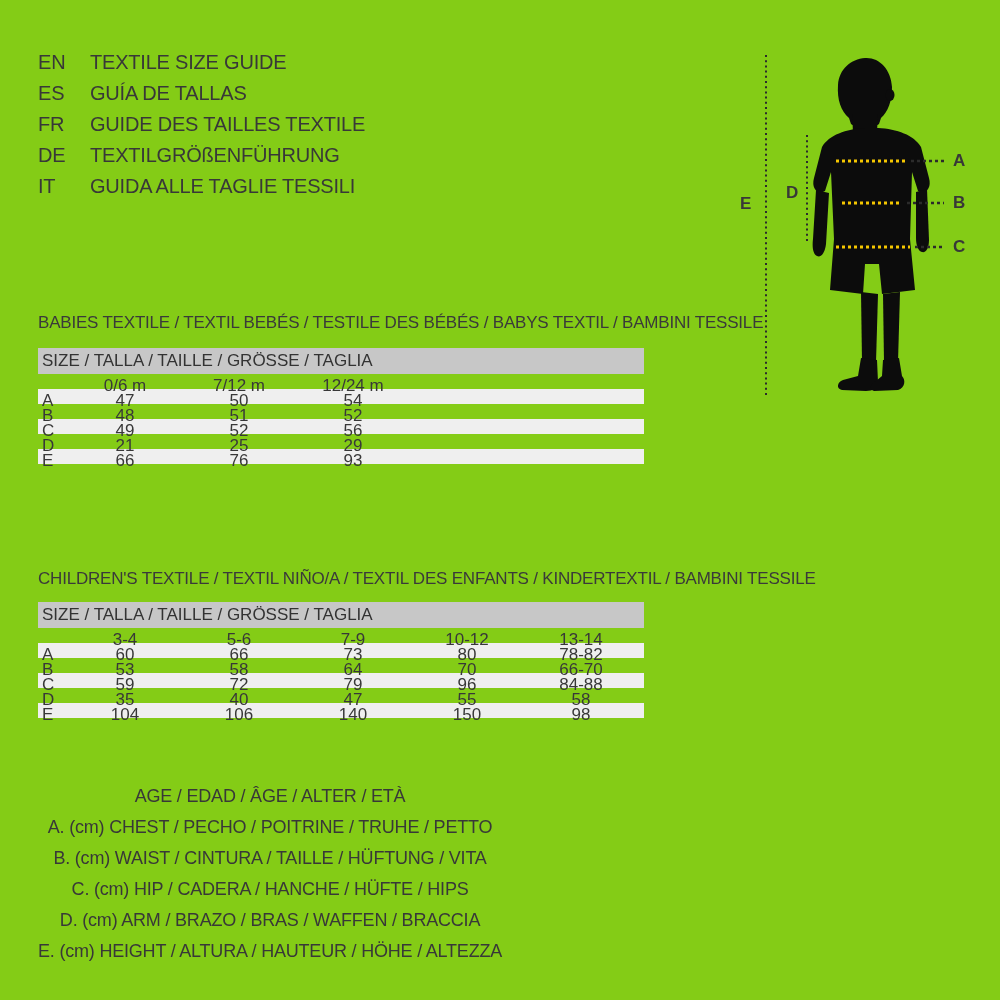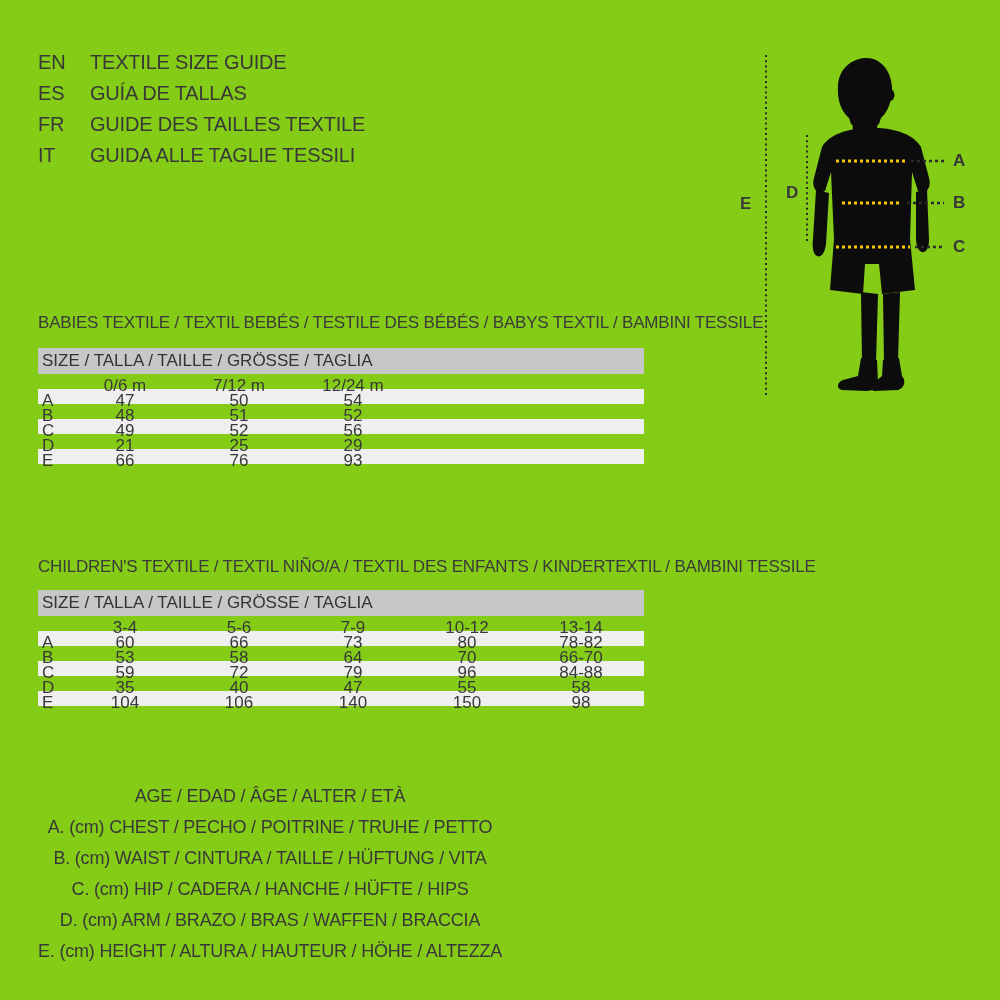--- a/index.html
+++ b/index.html
@@ -16,21 +16,21 @@
   
   .size-section{position:absolute;left:38px;width:606px;}
   .tbl-title{font-size:17px;letter-spacing:-0.2px;color:#3a3a3a;height:22px;line-height:22px;white-space:nowrap;}
   .size-bar{background:#c7c7c7;height:26px;line-height:26px;font-size:17px;padding-left:4px;box-sizing:border-box;color:#333;}
   .t-row{display:flex;height:15px;line-height:24px;font-size:17px;color:#383838;}
   .t-rows .t-row:nth-child(odd){background:#efefef;}
   .t-label{width:30px;padding-left:4px;box-sizing:border-box;}
   .t-cell{width:114px;text-align:center;}
   .sec-babies{top:312px;}
   .sec-babies .size-bar{margin-top:14px;}
-  .sec-children{top:556px;}
+  .sec-children{top:568px;}
   .sec-children .size-bar{margin-top:12px;}
   
   .legend{position:absolute;left:38px;top:781px;}
   .legend-line{height:31px;line-height:31px;font-size:18px;letter-spacing:-0.2px;white-space:nowrap;text-align:center;}
   
   #figure-svg{position:absolute;left:730px;top:40px;}
 </style>
 </head>
 <body>
 
@@ -41,20 +41,24 @@
       <span class="lang-code">EN</span>
       <span class="lang-title">TEXTILE SIZE GUIDE</span>
     </div>
     <div class="lang-row">
       <span class="lang-code">ES</span>
       <span class="lang-title">GUÍA DE TALLAS</span>
     </div>
     <div class="lang-row">
       <span class="lang-code">FR</span>
       <span class="lang-title">GUIDE DES TAILLES TEXTILE</span>
+    </div>
+    <div class="lang-row">
+      <span class="lang-code">DE</span>
+      <span class="lang-title">TEXTILGRÖßENFÜHRUNG</span>
     </div>
     <div class="lang-row">
       <span class="lang-code">IT</span>
       <span class="lang-title">GUIDA ALLE TAGLIE TESSILI</span>
     </div>
   </div>
 
   <svg id="figure-svg" width="250" height="360" viewBox="0 0 250 360">
 
     <line x1="36" y1="15" x2="36" y2="355" stroke-width="2" stroke-dasharray="2 3.2" stroke="#2b2b2b"></line>

